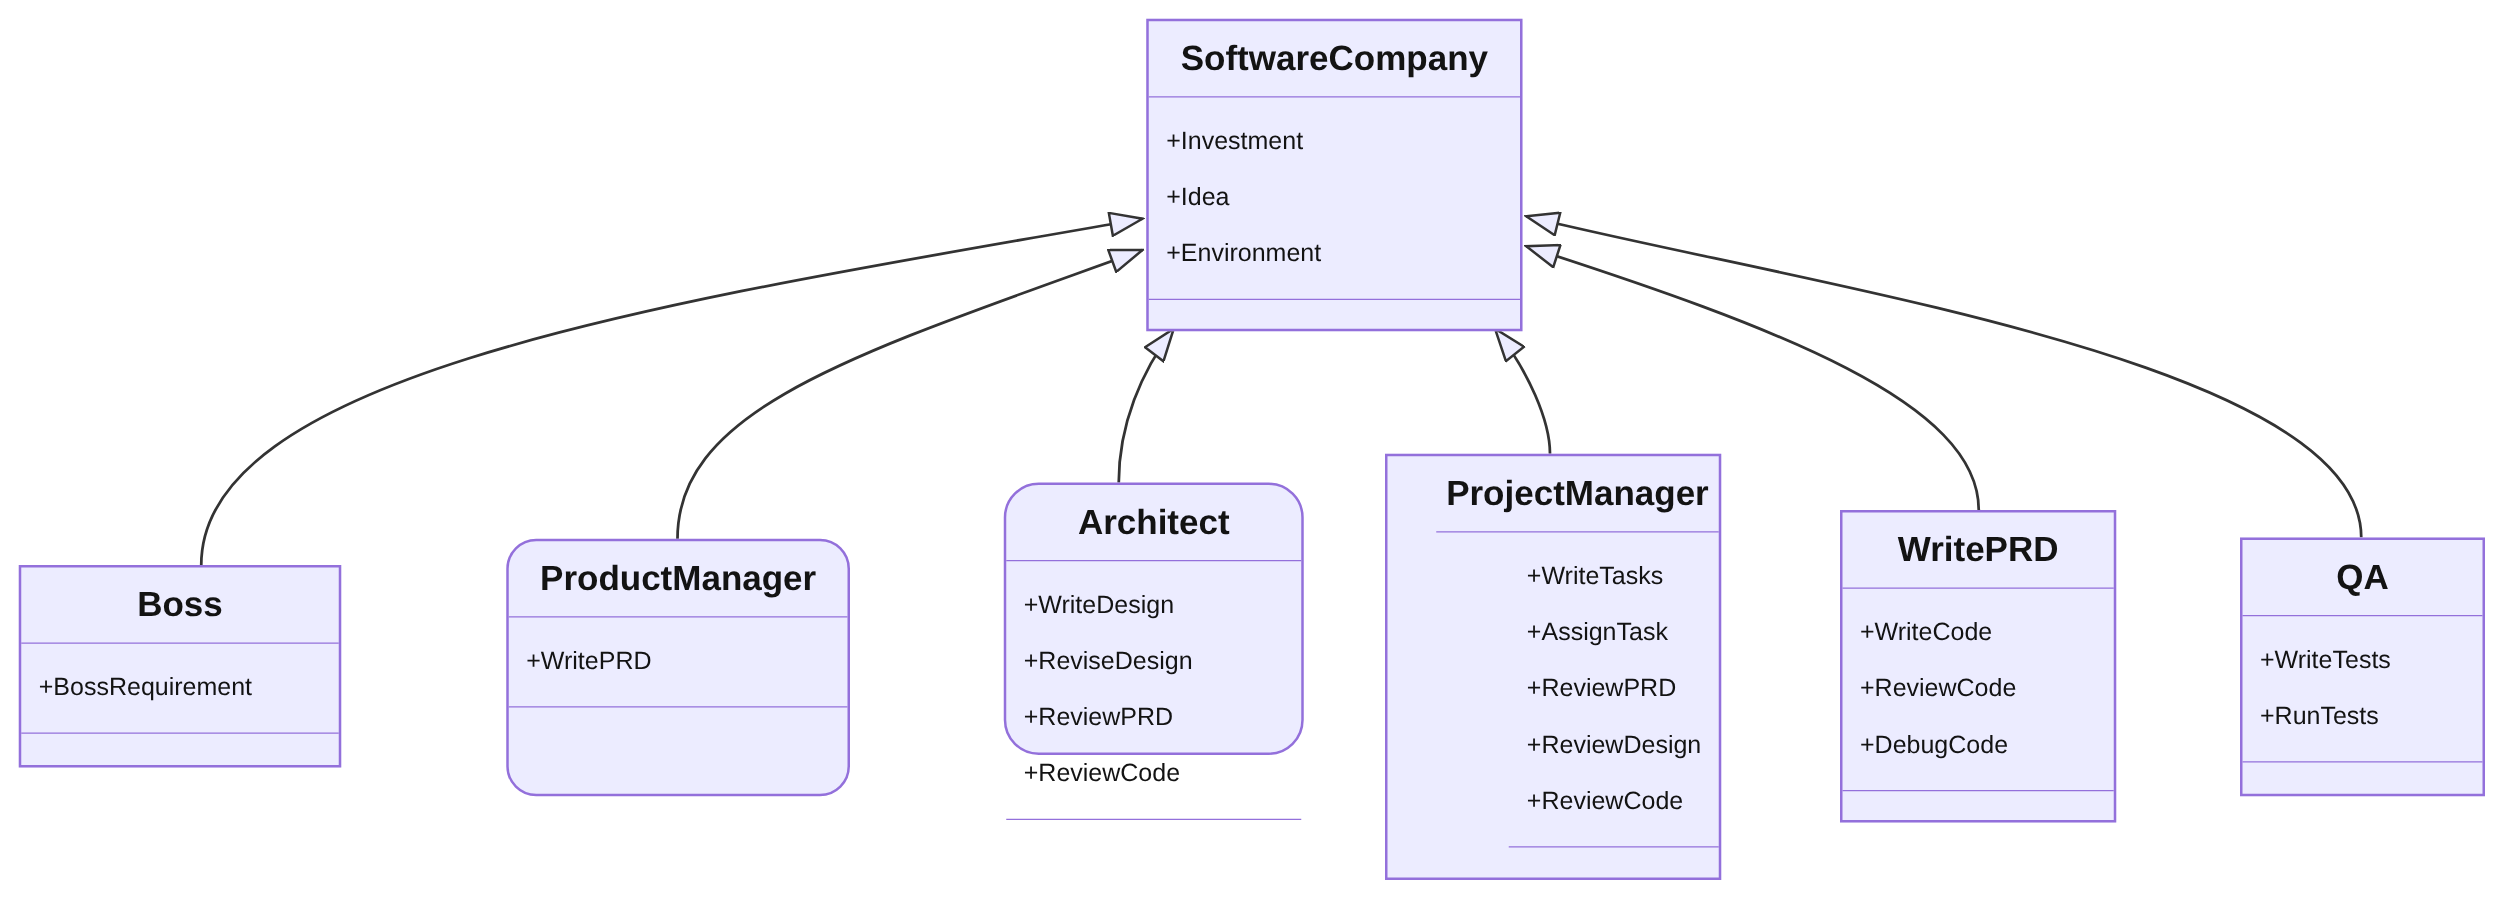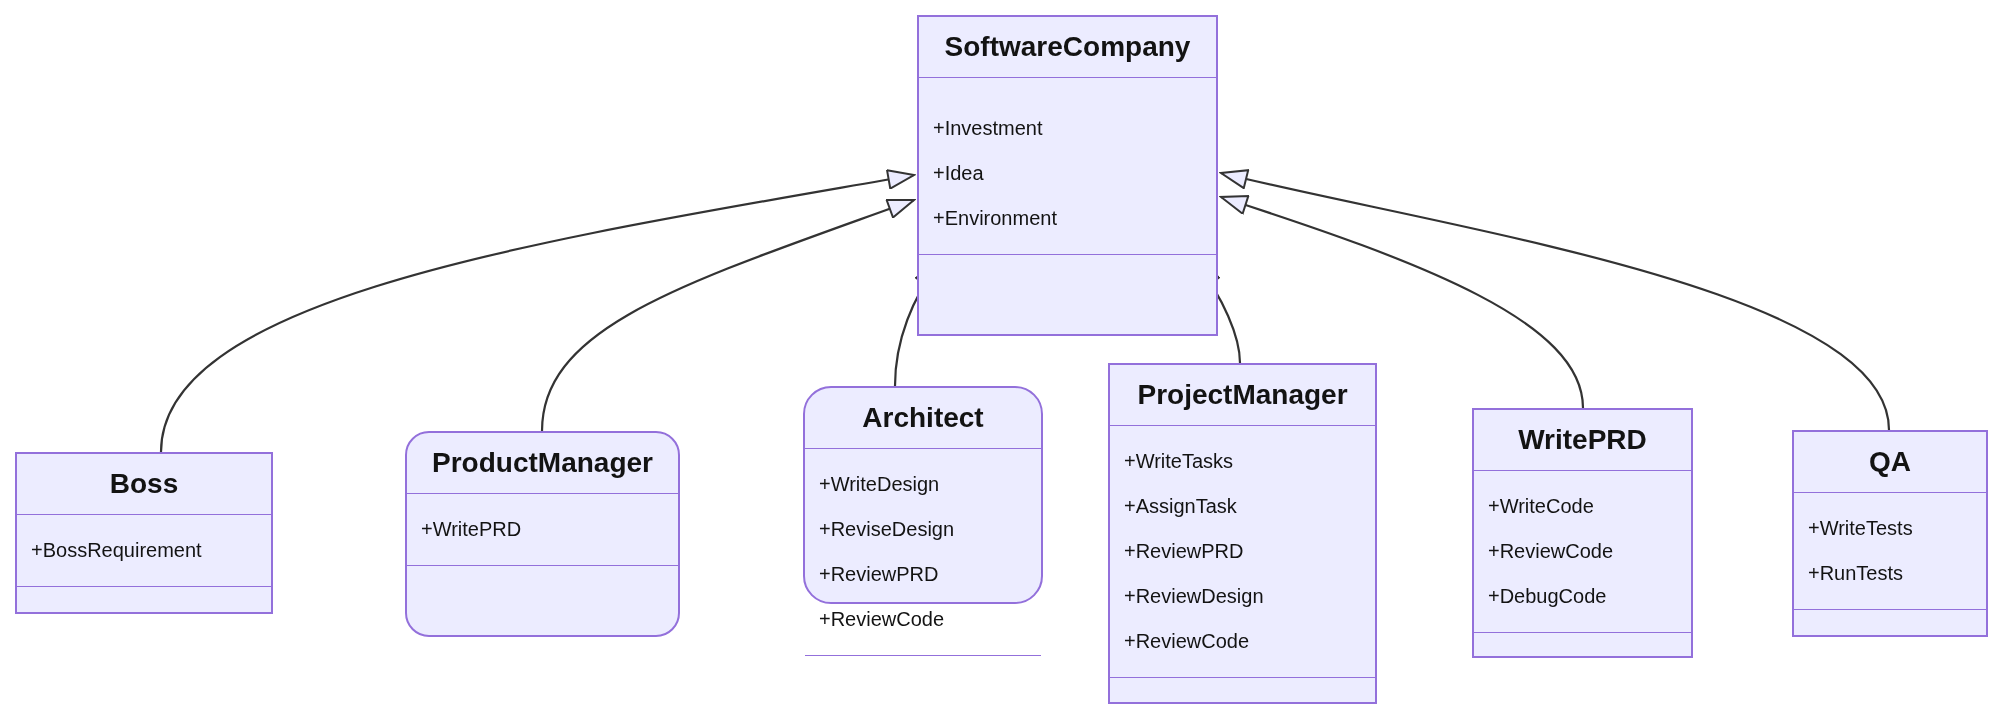--- a/index.html
+++ b/index.html
@@ -42,25 +42,25 @@
     line-height: 45px;
     padding: 13px 14px;
     border-bottom: 1.5px solid #9370DB;
     white-space: nowrap;
   }
   .class-methods {
     flex: 1 1 auto;
     min-height: 20px;
   }
   
-  #box-software-company { left: 917px; top: 15px;  width: 301px; height: 321px; gap: 15px; }
+  #box-software-company { left: 917px; top: 15px;  width: 301px; height: 250px; }
   #box-boss             { left: 15px;  top: 452px; width: 258px; height: 162px; }
   #box-product-manager  { left: 405px; top: 431px; width: 275px; height: 206px; border-radius: 24px; }
   #box-architect        { left: 803px; top: 386px; width: 240px; height: 218px; border-radius: 28px; }
-  #box-project-manager  { left: 1108px;top: 363px; width: 269px; height: 341px; }
+  #box-project-manager  { left: 1108px;top: 363px; width: 269px; height: 341px; align-items: flex-end; }
   #box-engineer         { left: 1472px;top: 408px; width: 221px; height: 250px; }
   #box-qa               { left: 1792px;top: 430px; width: 196px; height: 207px; }
 </style>
 </head>
 <body>
 
 <div class="canvas">
 
   <svg class="edges" width="2003" height="722" viewBox="0 0 2003 722">
     <defs>

